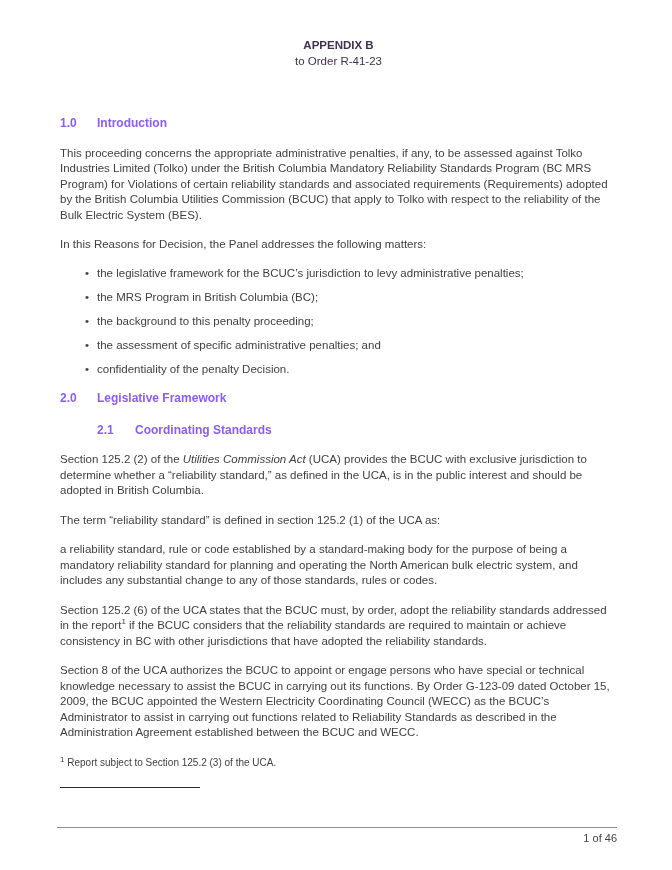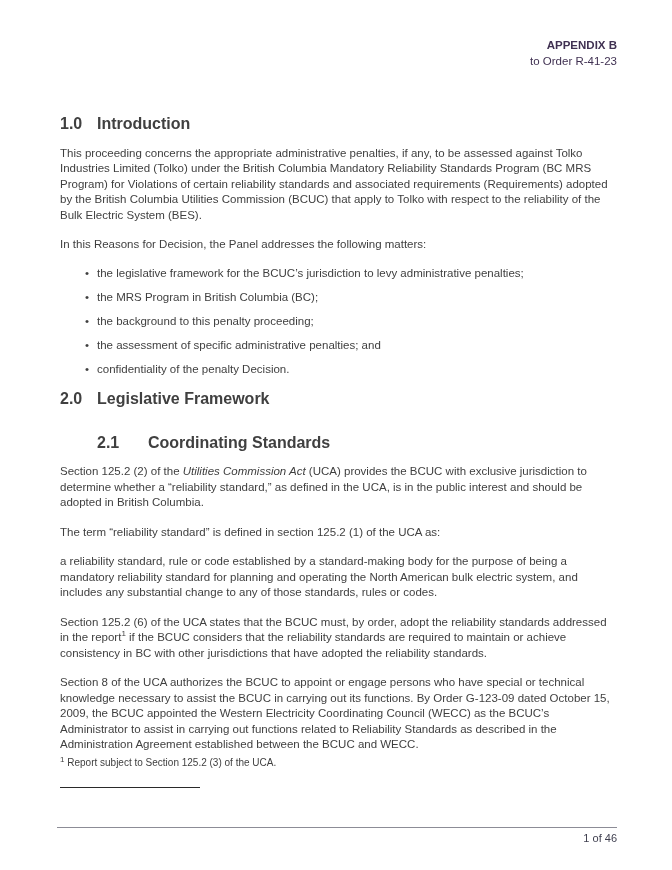--- a/index.html
+++ b/index.html
@@ -14,44 +14,43 @@
     background: #ffffff;
     font-family: "Liberation Sans", sans-serif;
     color: #3f3f3f;
     font-size: 11.5px;
     line-height: 15.5px;
     box-sizing: border-box;
     padding: 38px 55px 0 60px;
     overflow: hidden;
   }
   .doc-header {
-    text-align: right;
+    text-align: center;
     color: #403152;
   }
   .doc-header .appendix {
     font-weight: bold;
   }
   .heading {
-    color: #404040;
+    color: #8b5cf6;
     font-weight: bold;
-    font-size: 16px;
+    font-size: 12px;
     line-height: 15.5px;
     display: flex;
   }
   .heading .num {
     display: inline-block;
     width: 37px;
     flex: 0 0 37px;
   }
   .h-level1 { margin-top: 47px; }
   .h-level2 { margin-top: 14px; }
   .h-sub {
-    margin-top: 28px;
+    margin-top: 16px;
     margin-left: 37px;
-    gap: 13px;
   }
   .h-sub .num { width: 38px; flex: 0 0 38px; }
   p.body-para {
     margin: 14px 0 0 0;
   }
   ul.matters {
     list-style: none;
     margin: 13px 0 0 0;
     padding: 0 0 0 25px;
   }

